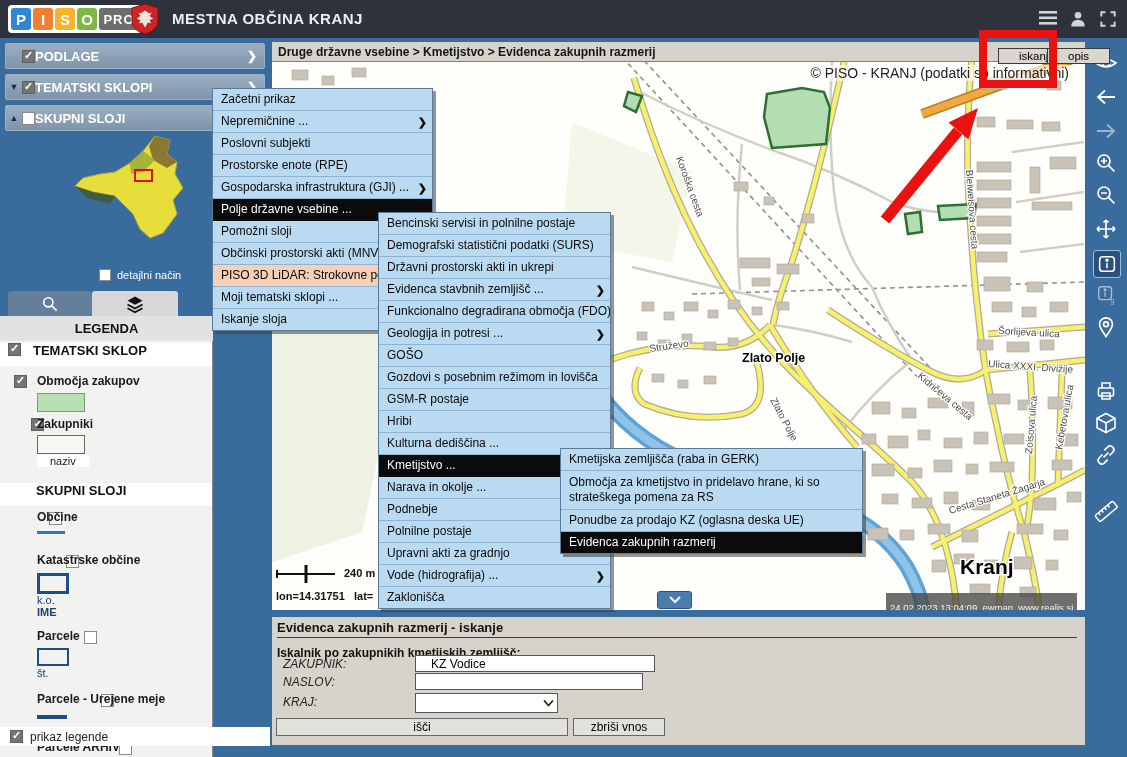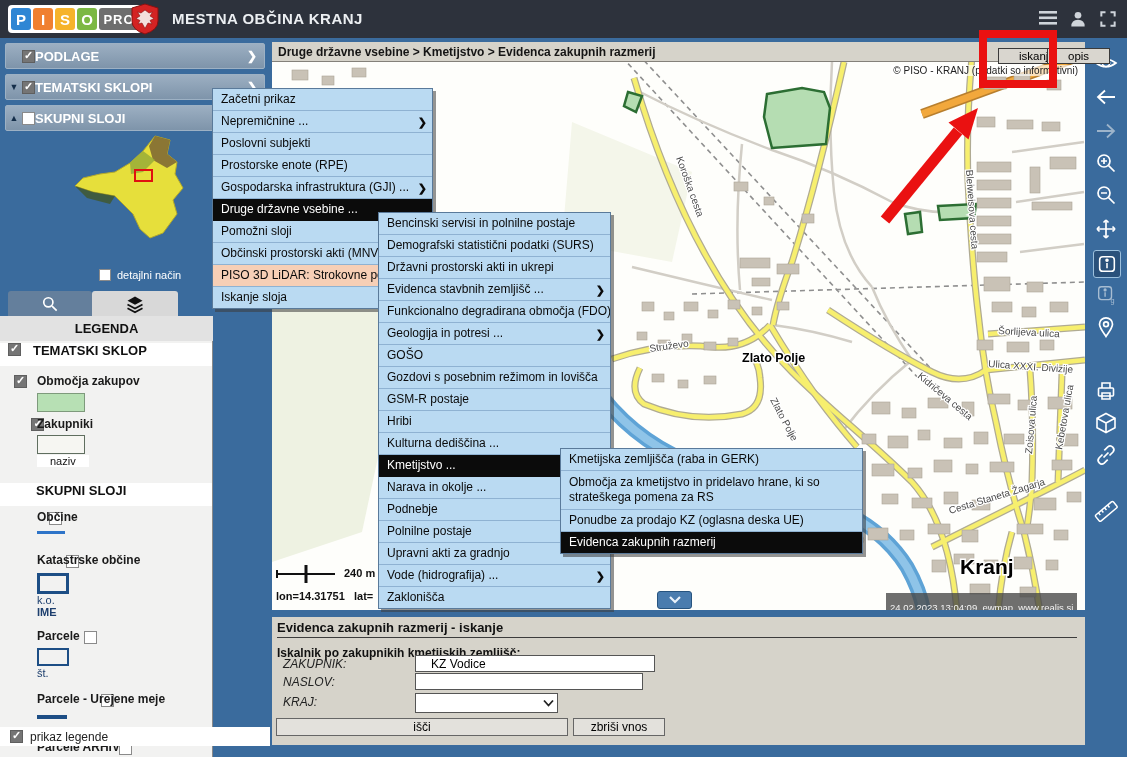--- a/index.html
+++ b/index.html
@@ -42,21 +42,21 @@
   .lg-item-label{position:absolute;font-weight:bold;font-size:12px;color:#1a1a1a}
   .lg-sub{position:absolute;font-size:11px;color:#1d3f6e}
   .showleg{position:absolute;left:0;top:689px;width:270px;height:19px;background:#fff;display:flex;
            align-items:center;gap:7px;padding-left:10px;box-sizing:border-box;font-size:12px;color:#222}
   
   .main{position:absolute;left:272px;top:42px;width:813px;height:703px}
   .breadcrumb{position:absolute;left:0;top:0;width:813px;height:20px;background:#d6d3ca;
               border-bottom:1px solid #84817a;font-size:12px;font-weight:bold;color:#151515;
               line-height:20px;padding-left:6px;box-sizing:border-box}
   .mapwrap{position:absolute;left:0;top:20px;width:813px;height:548px;background:#fff;overflow:hidden;cursor:grab}
-  .copyright{position:absolute;top:3px;right:5px;font-size:10px;color:#222;background:rgba(255,255,255,.65);
+  .copyright{position:absolute;top:3px;right:14px;font-size:14px;color:#222;background:rgba(255,255,255,.65);
              padding:0 2px;z-index:4}
   .scalebar{position:absolute;left:3px;top:500px;display:flex;align-items:center;z-index:4}
   .scalebar .txt{font-size:11px;font-weight:bold;color:#111;margin-left:5px}
   .coords{position:absolute;left:4px;top:528px;font-size:11px;font-weight:bold;color:#111;z-index:4;white-space:pre}
   .datebar{position:absolute;left:614px;top:531px;background:rgba(70,70,70,.78);color:#f2f2f2;
            font-size:9.5px;padding:9px 4px;z-index:4;white-space:nowrap}
   .chevbtn{position:absolute;left:385px;top:529px;width:33px;height:16px;background:#4a7cae;border:1px solid #27547f;
            border-radius:3px;z-index:4;display:flex;align-items:center;justify-content:center;cursor:pointer;
            color:#dce9f5;font-size:10px;font-weight:bold}
   .map-btn{position:absolute;top:48px;z-index:22;background:#d9d6cf;border:1px solid #3a3a3a;font-size:11.5px;
@@ -539,24 +539,25 @@
       </svg>
   </span>
 </div>
 
 <div class="menu" id="menu1">
   <div class="mi">Začetni prikaz</div>
   <div class="mi"><span>Nepremičnine ...</span><span class="arr">❯</span></div>
   <div class="mi">Poslovni subjekti</div>
   <div class="mi">Prostorske enote (RPE)</div>
   <div class="mi"><span>Gospodarska infrastruktura (GJI) ...</span><span class="arr">❯</span></div>
-  <div class="mi hl">Druge državne vsebine ...</div>
+  <div class="mi hl">Polje državne vsebine ...</div>
   <div class="mi">Pomožni sloji</div>
   <div class="mi">Občinski prostorski akti (MNVP)</div>
   <div class="mi salmon">PISO 3D LiDAR: Strokovne podla</div>
+  <div class="mi">Moji tematski sklopi ...</div>
   <div class="mi">Iskanje sloja</div>
 </div>
 
 <div class="menu" id="menu2">
   <div class="mi">Bencinski servisi in polnilne postaje</div>
   <div class="mi">Demografski statistični podatki (SURS)</div>
   <div class="mi">Državni prostorski akti in ukrepi</div>
   <div class="mi"><span>Evidenca stavbnih zemljišč ...</span><span class="arr">❯</span></div>
   <div class="mi">Funkcionalno degradirana območja (FDO)</div>
   <div class="mi"><span>Geologija in potresi ...</span><span class="arr">❯</span></div>

